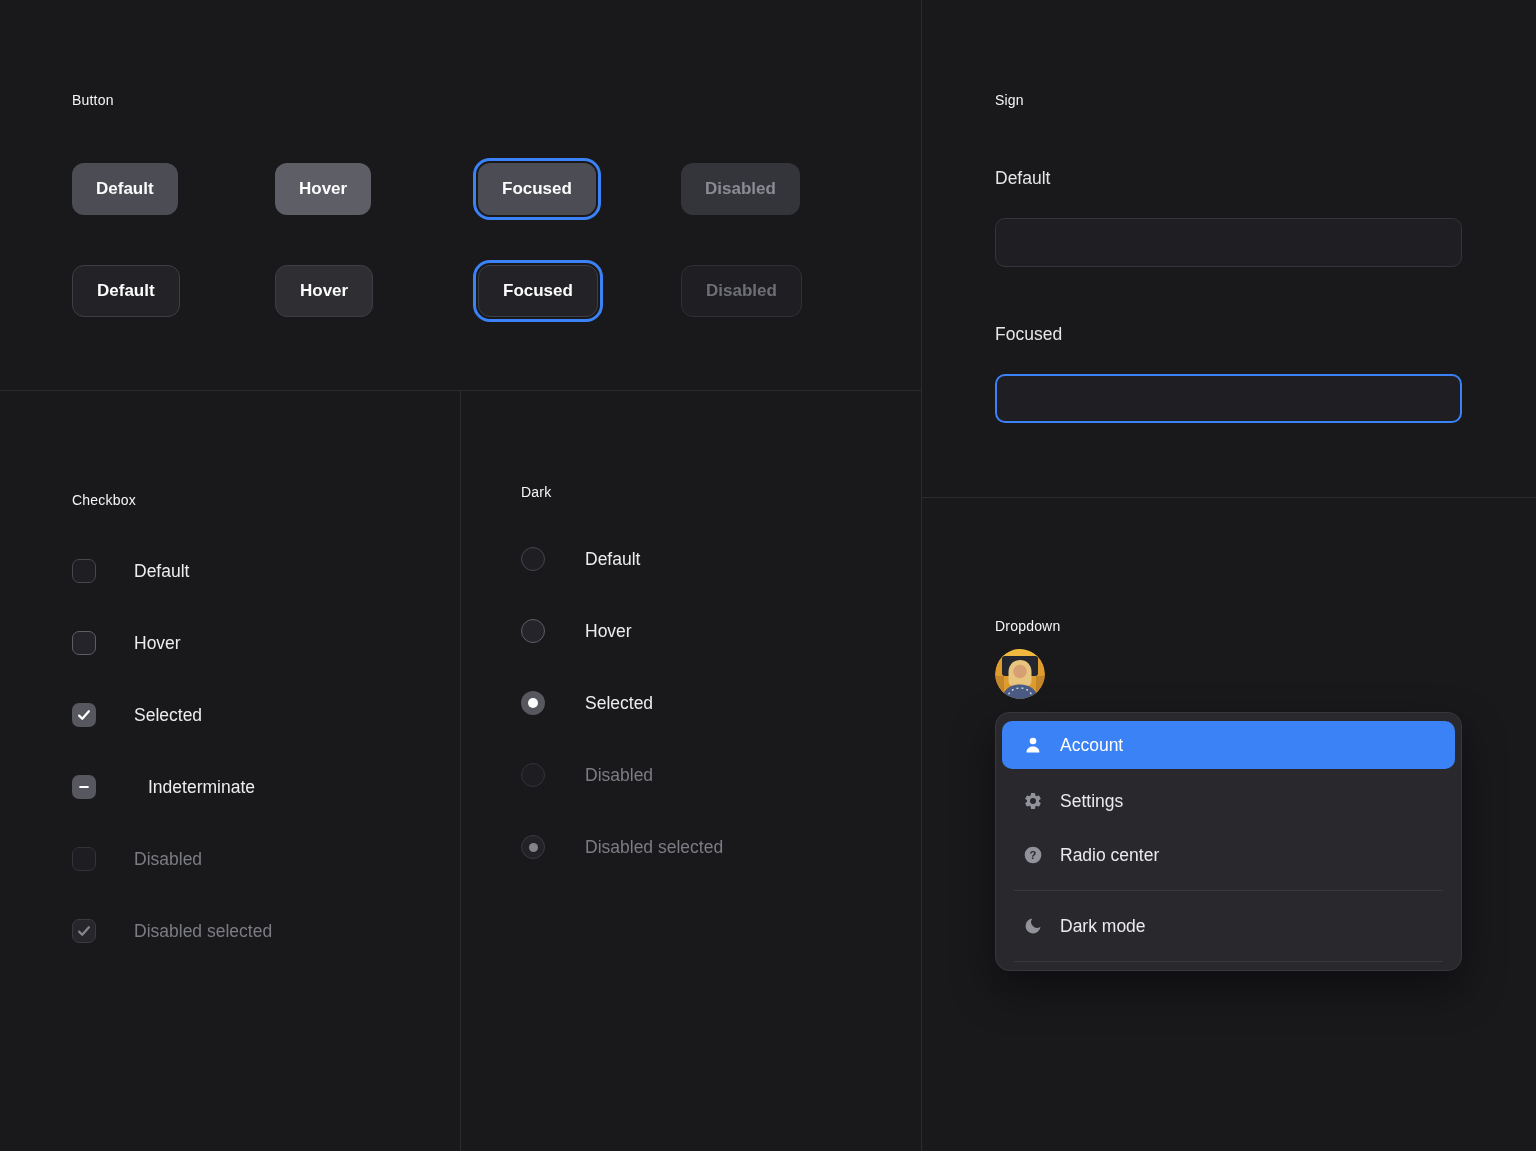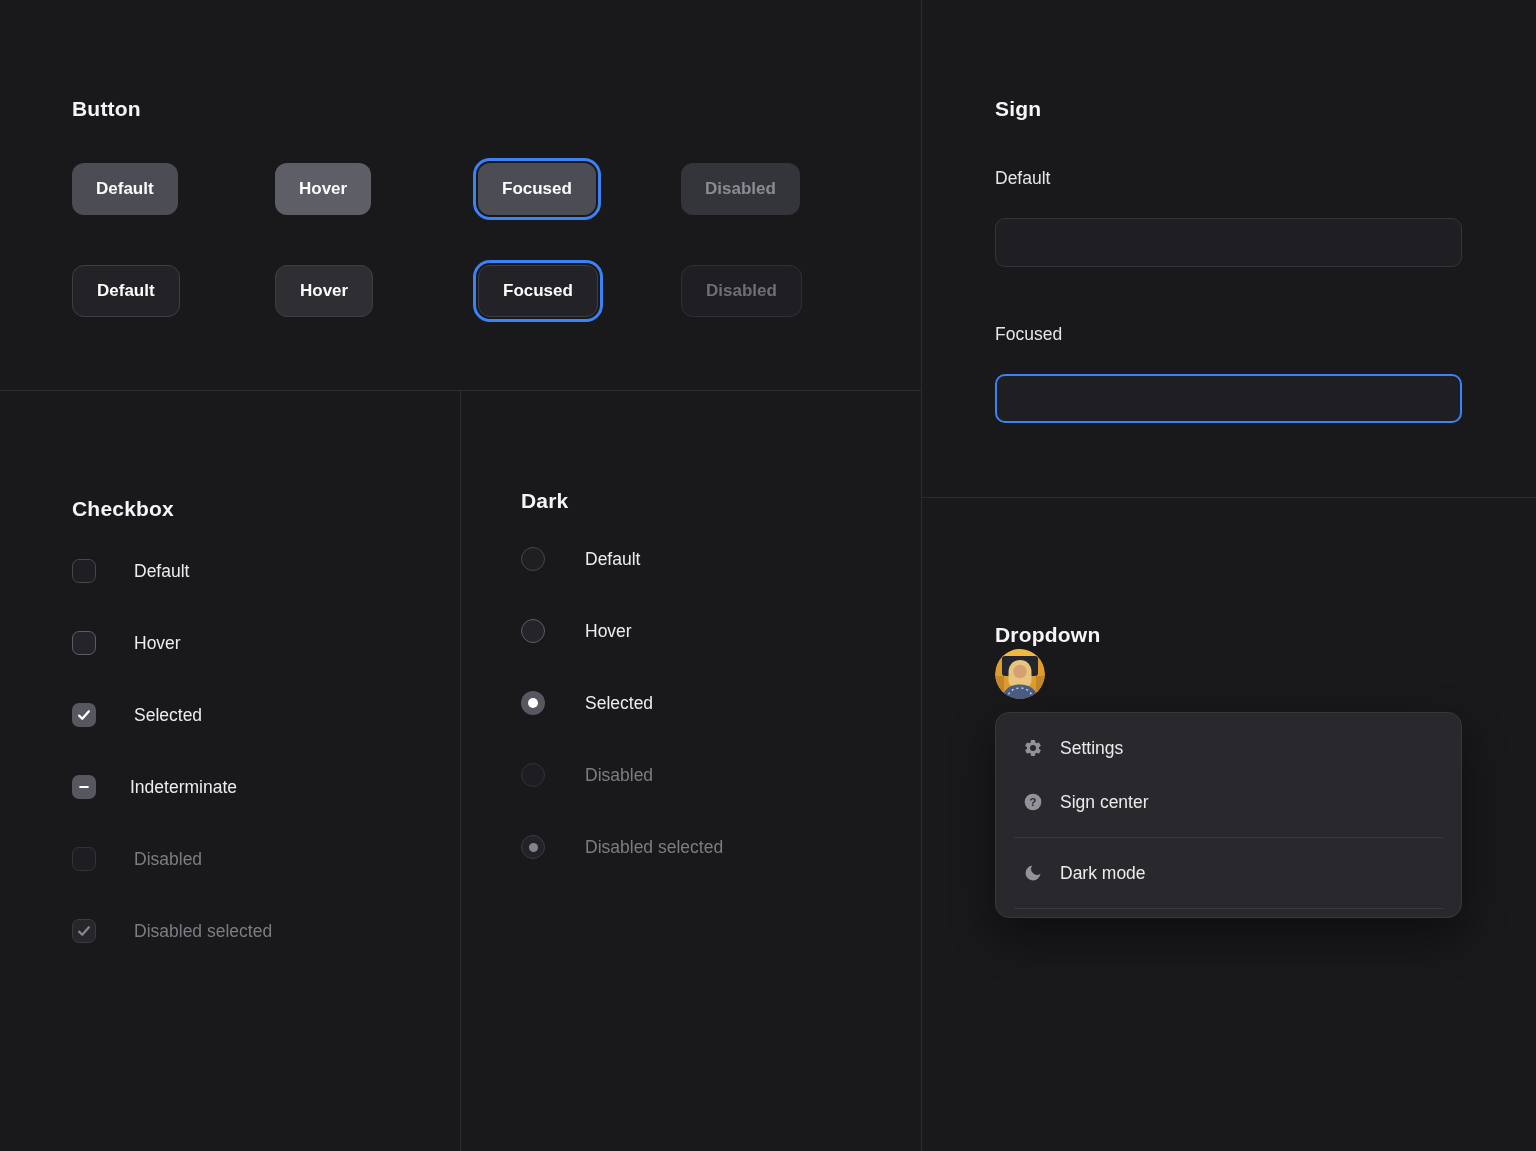--- a/index.html
+++ b/index.html
@@ -6,21 +6,21 @@
   body{
     width:1536px;height:1151px;position:relative;overflow:hidden;
     background:#19191c;
     font-family:"Liberation Sans",sans-serif;
     -webkit-font-smoothing:antialiased;
   }
   .divider{position:absolute;background:#2c2c30;}
   .divider.v{width:1px;}
   .divider.h{height:1px;}
 
-  .sec-title{position:absolute;font-size:21px;font-weight:700;color:#f5f5f6;letter-spacing:.2px;}
+  .sec-title{position:absolute;font-size:14px;font-weight:400;color:#f5f5f6;letter-spacing:.2px;}
 
   
   .btn{position:absolute;height:52px;border-radius:12px;font-family:inherit;
        font-size:17px;font-weight:600;padding:0 24px;display:flex;align-items:center;
        justify-content:center;border:none;cursor:pointer;white-space:nowrap;}
   .btn.primary{background:#4c4c55;color:#fcfcfd;}
   .btn.primary.hover{background:#5e5e67;}
   .btn.primary.focused{outline:3px solid #3b82f6;outline-offset:2px;}
   .btn.primary.disabled{background:#34343b;color:#8b8b92;cursor:default;}
   .btn.secondary{background:#232327;border:1px solid #3e3e45;color:#fcfcfd;}
@@ -108,21 +108,21 @@
   <span class="lbl">Hover</span>
 </div>
 <div class="control-row" style="left:72px;top:703px;gap:38px">
   <span class="checkbox st-selected">
     <svg width="18" height="18" viewBox="0 0 24 24">
         <path d="M5.5 12.8l4.2 4.2 8.8-10" stroke="#ffffff" stroke-width="3" fill="none" stroke-linecap="round" stroke-linejoin="round"></path>
       </svg>
   </span>
   <span class="lbl">Selected</span>
 </div>
-<div class="control-row" style="left:72px;top:775px;gap:34px">
+<div class="control-row" style="left:72px;top:775px;gap:52px">
   <span class="checkbox st-indeterminate">
     <svg width="18" height="18" viewBox="0 0 24 24">
         <rect x="5.5" y="10.7" width="13" height="2.6" rx="1.3" fill="#ffffff"></rect>
       </svg>
   </span>
   <span class="lbl">Indeterminate</span>
 </div>
 <div class="control-row" style="left:72px;top:847px;gap:38px">
   <span class="checkbox st-disabled"></span>
   <span class="lbl dim">Disabled</span>
@@ -181,39 +181,48 @@
       <path d="M13.5 23c0-7.5 5-12 11.5-12s11.5 4.5 11.5 12v9c0 3-2 5-4 5H17.5c-2 0-4-2-4-5z" fill="#e8c57e"></path>
       <circle cx="25" cy="22.5" r="6.8" fill="#d7a074"></circle>
       <path d="M7.5 50c0-9.5 8-14.5 17.5-14.5S42.5 40.5 42.5 50z" fill="#4b5d85"></path>
       <path d="M12 50c1-7 6.5-11 13-11s12 4 13 11" fill="none" stroke="#cfd6e4" stroke-width="1.4" stroke-dasharray="2 3"></path>
     </g>
   </svg>
 </div>
 
 <div class="menu">
 
+  <div class="menu-item active">
+    <span class="mi">
+      <svg width="20" height="20" viewBox="0 0 24 24">
+          <circle cx="12" cy="7.2" r="4" fill="#ffffff"></circle>
+          <path d="M4.2 20.3c.4-4 3.7-6.4 7.8-6.4s7.4 2.4 7.8 6.4c0 .4-.3.7-.7.7H4.9c-.4 0-.7-.3-.7-.7z" fill="#ffffff"></path>
+        </svg>
+    </span>
+    <span>Account</span>
+  </div>
 
   <div class="menu-item">
     <span class="mi">
       <svg width="20" height="20" viewBox="0 0 24 24">
           <path fill="#92929b" d="M19.14 12.94c.04-.3.06-.61.06-.94s-.02-.64-.07-.94l2.03-1.58a.49.49 0 0 0 .12-.61l-1.92-3.32a.49.49 0 0 0-.59-.22l-2.39.96c-.5-.38-1.03-.7-1.62-.94l-.36-2.54a.48.48 0 0 0-.48-.41h-3.84c-.24 0-.43.17-.47.41l-.36 2.54c-.59.24-1.13.57-1.62.94l-2.39-.96a.49.49 0 0 0-.59.22L2.73 8.87c-.12.21-.08.47.12.61l2.03 1.58c-.05.3-.09.63-.09.94s.02.64.07.94l-2.03 1.58a.49.49 0 0 0-.12.61l1.92 3.32c.12.22.37.29.59.22l2.39-.96c.5.38 1.03.7 1.62.94l.36 2.54c.05.24.24.41.48.41h3.84c.24 0 .44-.17.47-.41l.36-2.54c.59-.24 1.13-.56 1.62-.94l2.39.96c.22.08.47 0 .59-.22l1.92-3.32c.12-.22.07-.47-.12-.61l-2.01-1.58zM12 15.6a3.6 3.6 0 1 1 0-7.2 3.6 3.6 0 0 1 0 7.2z"></path>
         </svg>
     </span>
     <span>Settings</span>
   </div>
 
 
   <div class="menu-item">
     <span class="mi">
       <svg width="20" height="20" viewBox="0 0 24 24">
           <circle cx="12" cy="12" r="10" fill="#92929b"></circle>
           <text x="12" y="16.6" text-anchor="middle" font-family="Liberation Sans, sans-serif" font-size="13.5" font-weight="700" fill="#29292d">?</text>
         </svg>
     </span>
-    <span>Sign center</span>
+    <span>Radio center</span>
   </div>
 
   <div class="menu-divider"></div>
 
   <div class="menu-item">
     <span class="mi">
       <svg width="20" height="20" viewBox="0 0 24 24">
           <path fill="#92929b" d="M21 12.79A9 9 0 1 1 11.21 3a7 7 0 0 0 9.79 9.79z"></path>
         </svg>
     </span>

